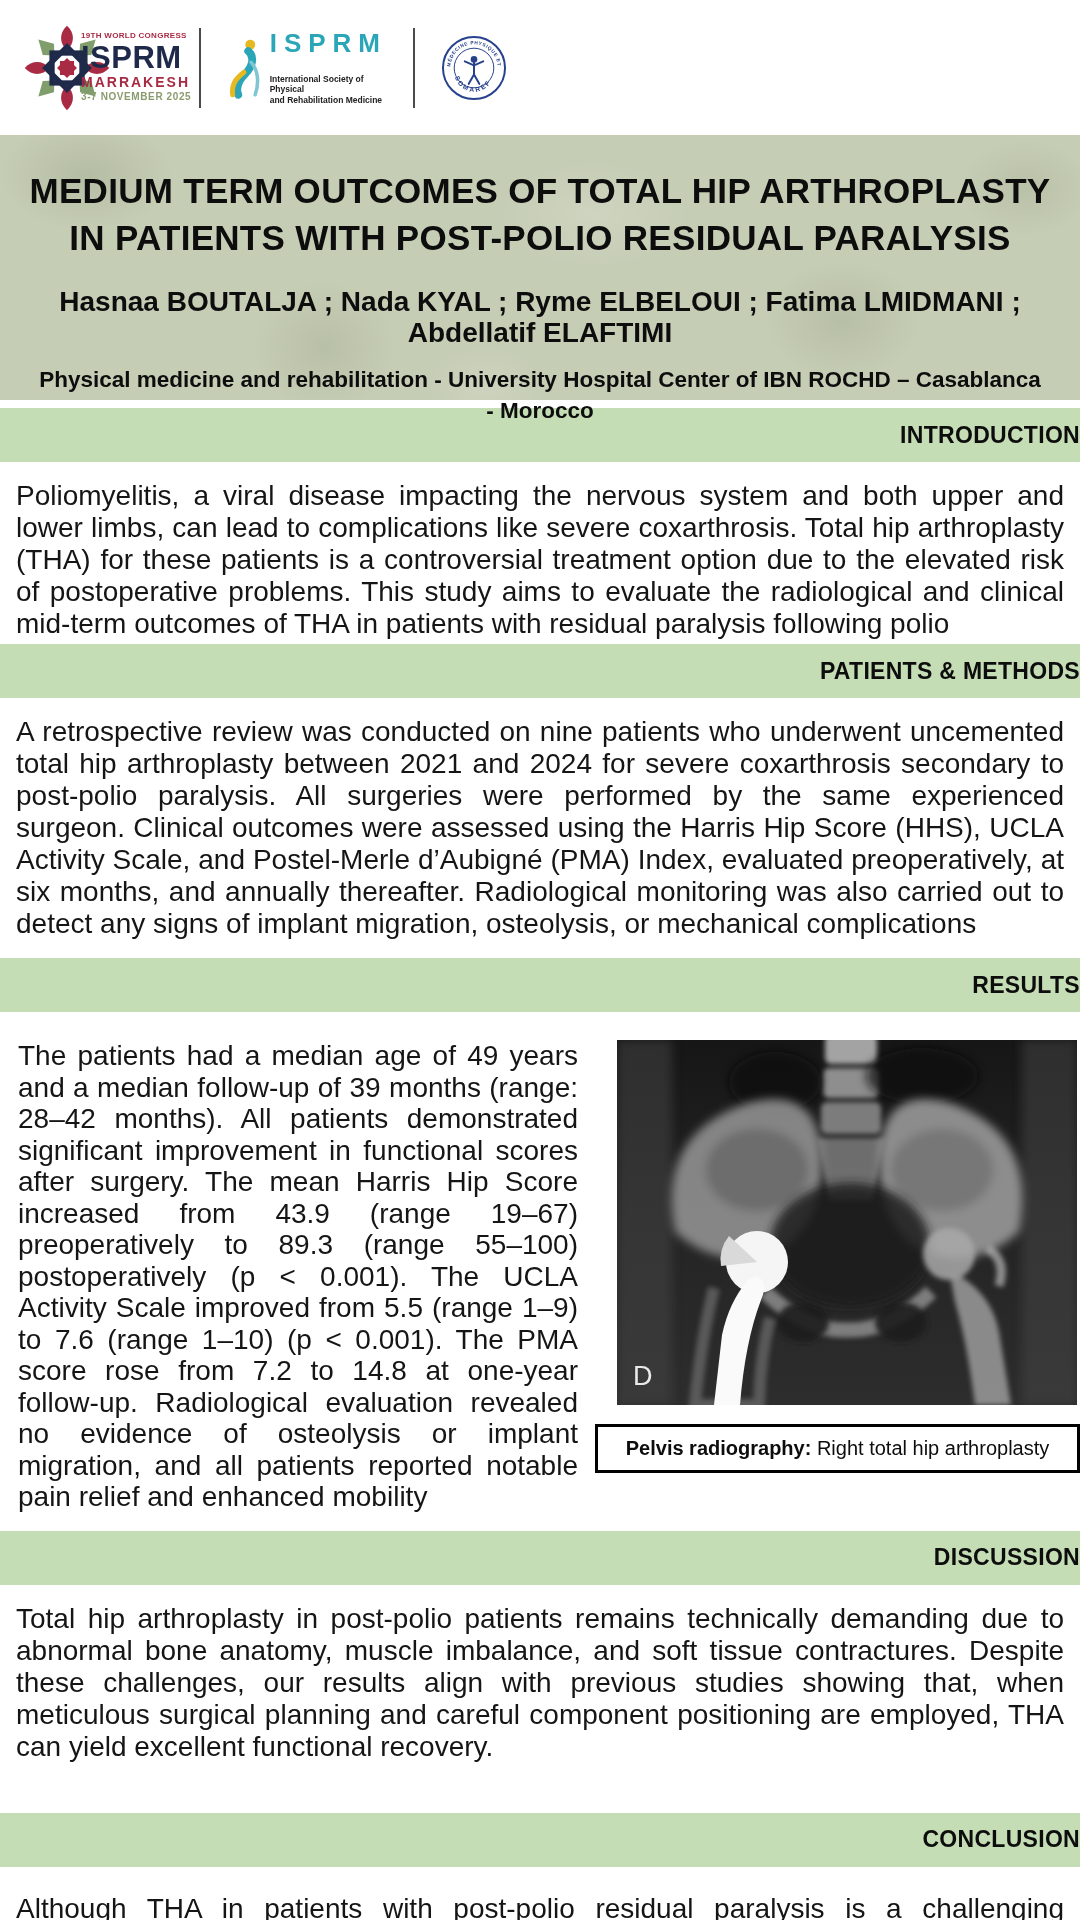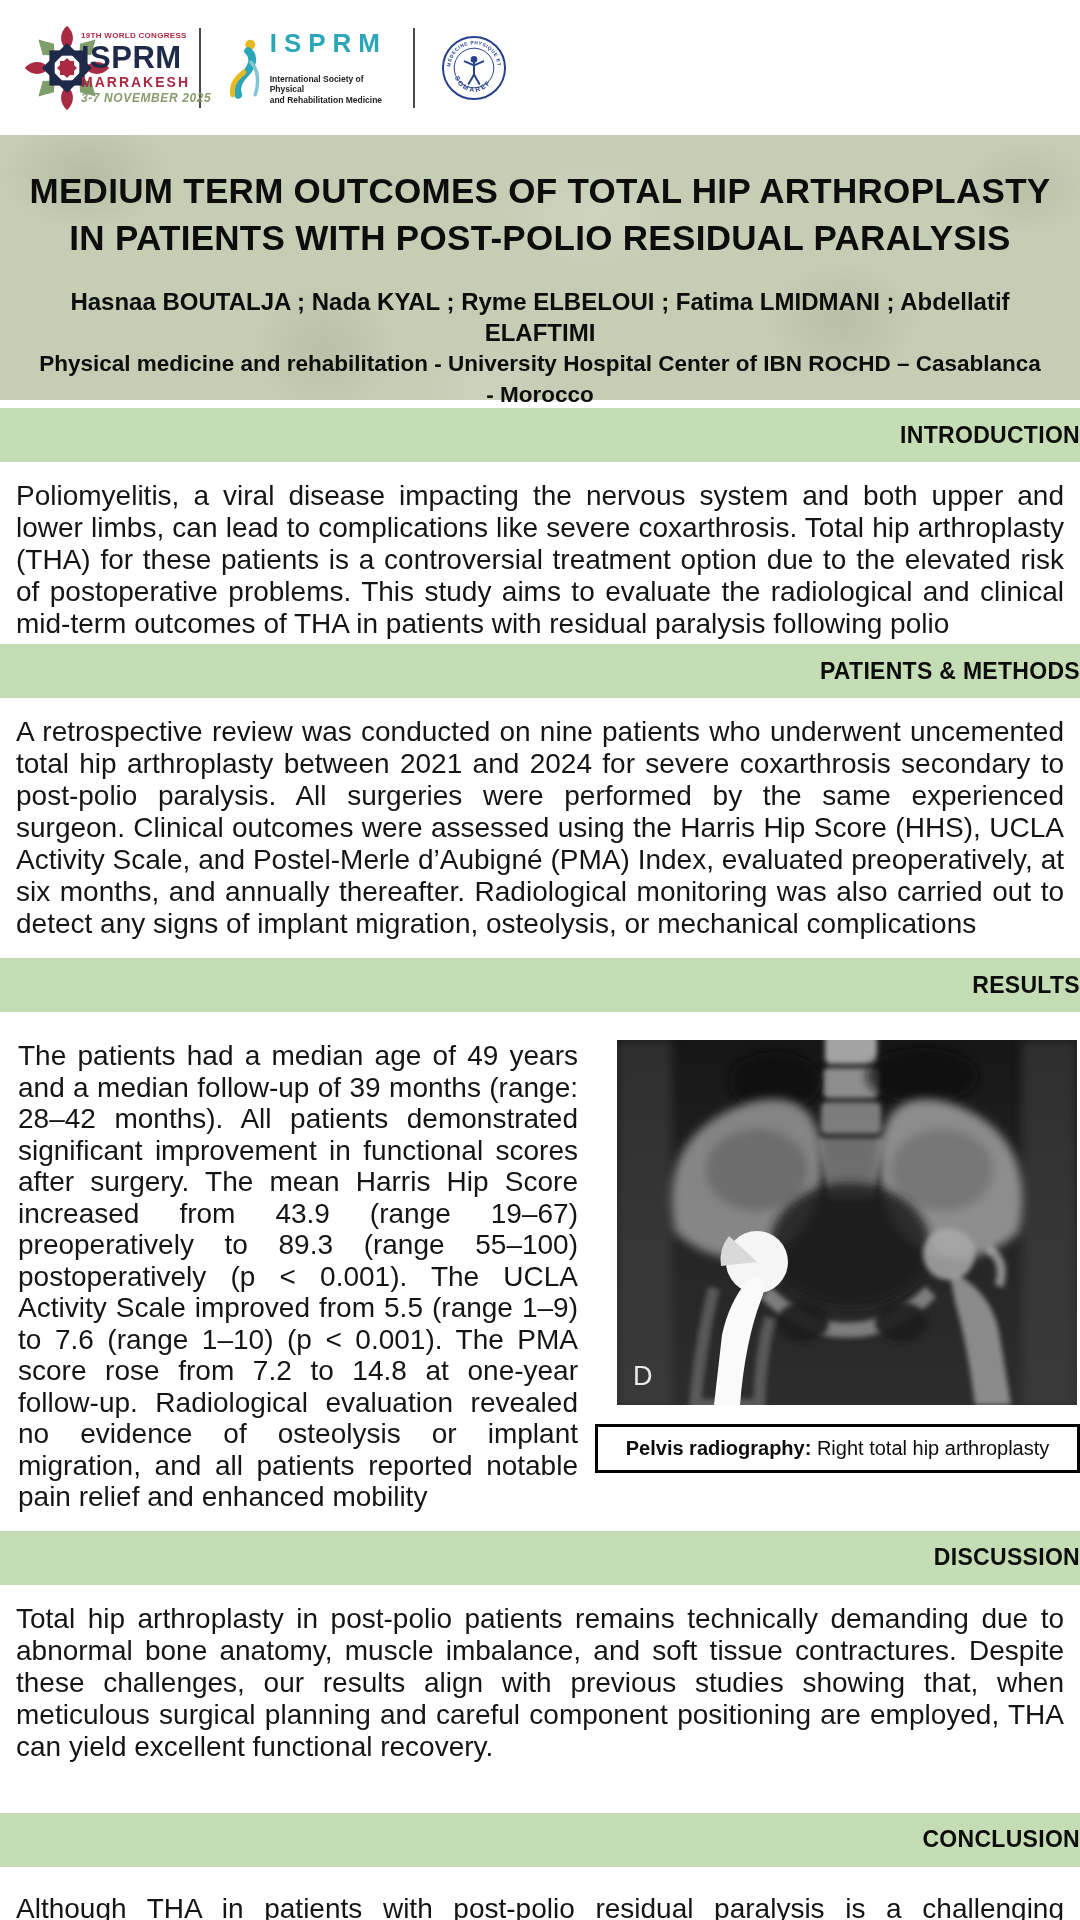--- a/index.html
+++ b/index.html
@@ -21,21 +21,21 @@
     gap:26px;
     background:#fff;
   }
   .logo-divider{width:2px;height:80px;background:#4a4a4a;}
   .logo-marrakesh{position:relative;width:150px;height:96px;}
   .logo-marrakesh svg{position:absolute;left:0;top:4px;}
   .mk-text{position:absolute;left:58px;top:12px;line-height:1;white-space:nowrap;}
   .mk-congress{font-size:8px;font-weight:bold;color:#a92b43;letter-spacing:.3px;}
   .mk-name{font-size:31px;font-weight:800;color:#1f2a4a;letter-spacing:.5px;margin-top:2px;}
   .mk-city{font-size:14px;font-weight:bold;color:#a92b43;letter-spacing:2px;margin-top:2px;}
-  .mk-dates{font-size:12px;font-weight:bold;color:#8a9b6e;letter-spacing:.6px;margin-top:3px;font-style:italic;}
+  .mk-dates{font-size:10px;font-weight:bold;color:#8a9b6e;letter-spacing:.6px;margin-top:3px;}
   .logo-isprm{display:flex;align-items:center;gap:6px;width:160px;}
   .isprm-name{font-size:26px;font-weight:800;color:#2ba6b8;letter-spacing:7px;line-height:1;}
   .isprm-sub{font-size:8.5px;font-weight:bold;color:#222;line-height:1.25;}
   .logo-somaref{width:66px;height:66px;}
   
   .title-block{
     height:265px;
     box-sizing:border-box;
     padding-top:20px;
     text-align:center;
@@ -51,23 +51,23 @@
   .poster-title{
     margin:12px;
     font-size:35px;
     line-height:47px;
     font-weight:800;
     color:#0d0d0d;
     letter-spacing:.3px;
   }
   .poster-title span{display:block;}
   .authors{
-    margin:25px auto 0;
+    margin:25px auto 16px;
     max-width:985px;
-    font-size:24px;
+    font-size:28px;
     font-weight:bold;
     line-height:31px;
     color:#0d0d0d;
   }
   .affiliation{
     margin:0 auto;
     max-width:1015px;
     font-size:22.5px;
     font-weight:bold;
     line-height:31px;

